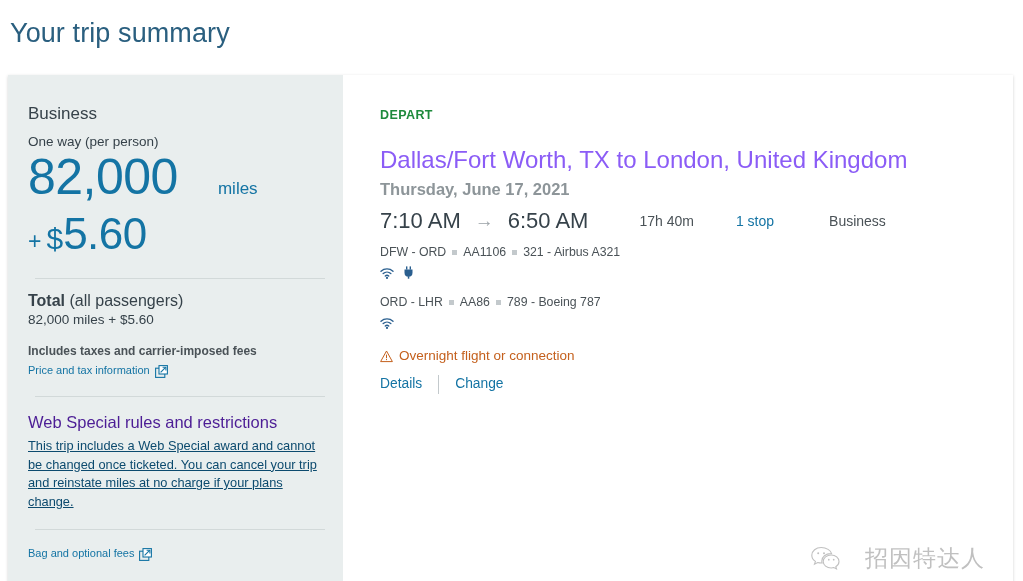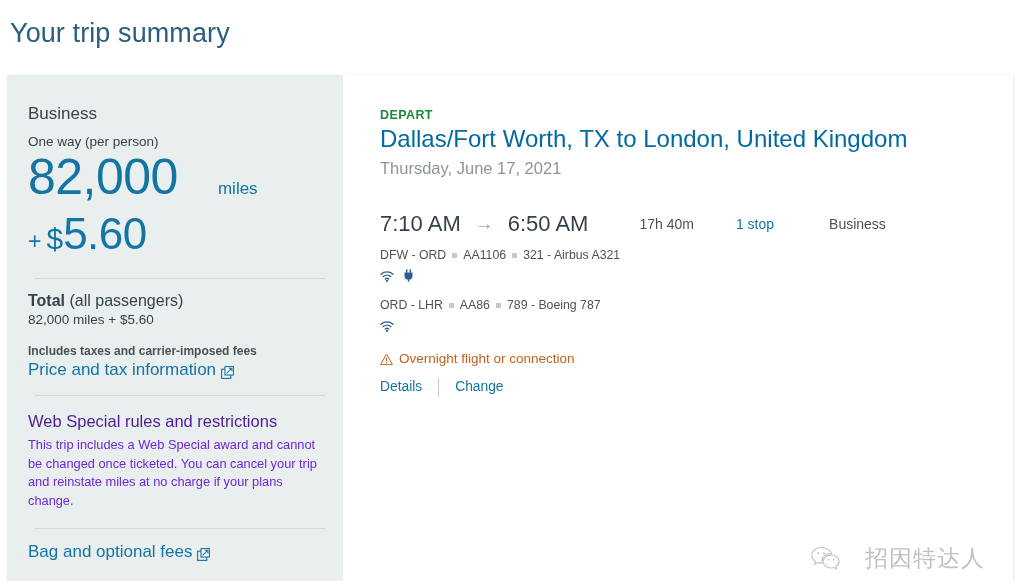--- a/index.html
+++ b/index.html
@@ -130,21 +130,21 @@
   }
   .fees-note {
     font-size: 12px;
     color: #4a5257;
     line-height: 17px;
     margin-top: 13px;
     font-weight: bold;
   }
   .link {
     color: #1474a4;
-    font-size: 17px;
+    font-size: 11px;
     text-decoration: none;
     cursor: pointer;
     display: inline-flex;
     align-items: center;
     line-height: 19px;
   }
   .ext-icon {
     display: inline-block;
     width: 13px;
     height: 13px;
@@ -155,60 +155,61 @@
 
   .rules-title {
     font-size: 16.5px;
     color: #4c1d95;
     font-weight: 400;
     line-height: 23px;
     margin-bottom: 3px;
   }
   .rules-body {
     font-size: 12.8px;
-    color: #6d28d9;
+    color: #0c4a6e;
     line-height: 18.5px;
     width: 296px;
+    text-decoration: underline;
   }
 
   
   .itinerary {
     flex: 1 1 auto;
     background: #ffffff;
     box-sizing: border-box;
     padding: 32px 0 0 37px;
     position: relative;
   }
   .depart-tag {
     font-size: 12.5px;
     font-weight: 700;
     color: #1e8a3c;
     letter-spacing: 0.4px;
     line-height: 16px;
   }
   .route {
     font-size: 24px;
-    color: #0369a1;
+    color: #8b5cf6;
     font-weight: 400;
     line-height: 32px;
-    margin-top: 0;
+    margin-top: 21px;
     white-space: nowrap;
   }
   .route-date {
     font-size: 16.5px;
     color: #8d9599;
-    font-weight: 400;
+    font-weight: 700;
     line-height: 23px;
     margin-top: 2px;
   }
 
   .times-row {
     display: flex;
     align-items: center;
-    margin-top: 30px;
+    margin-top: 6px;
   }
   .time {
     font-size: 22px;
     color: #36424a;
     font-weight: 300;
     line-height: 28px;
   }
   .arrow {
     font-size: 19px;
     color: #9aa1a6;

